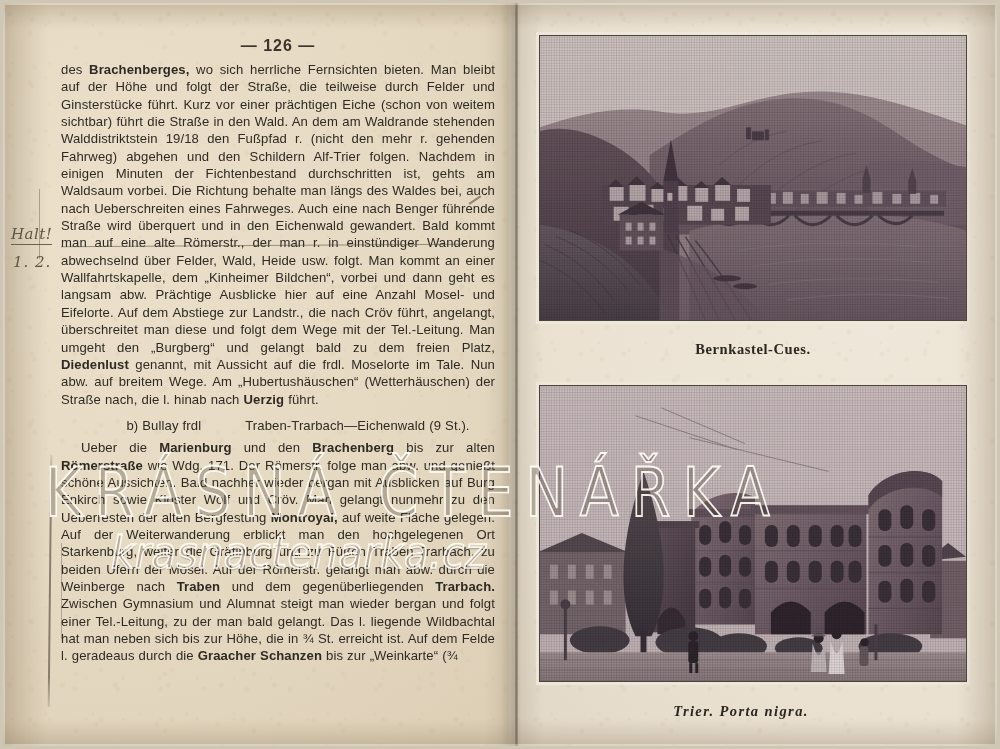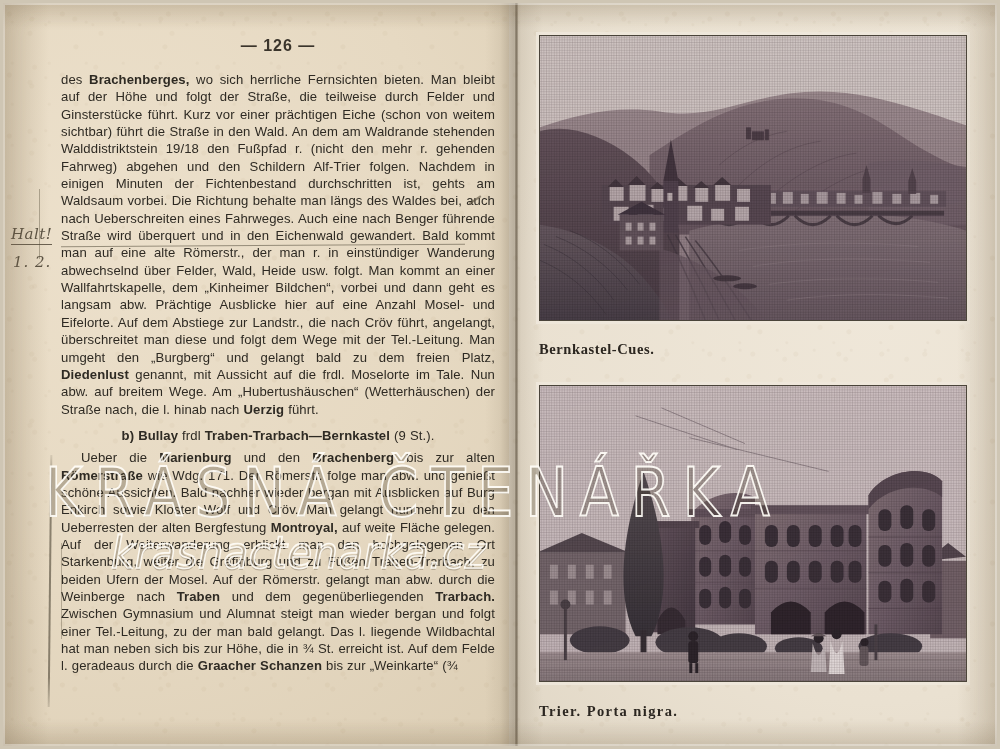--- a/index.html
+++ b/index.html
@@ -113,39 +113,39 @@
     left: 60px;
     width: 430px;
     text-align: center;
     font-size: 16px;
     font-weight: 700;
     letter-spacing: 1px;
     color: #3a342b;
   }
   .bodytext {
     position: absolute;
-    top: 68px;
+    top: 58px;
     left: 58px;
     width: 434px;
     font-size: 13.1px;
     line-height: 17.35px;
     color: #2e2a23;
     text-align: justify;
     text-justify: inter-word;
     letter-spacing: .1px;
     word-spacing: .3px;
   }
   .bodytext p { margin: 0; }
   .bodytext b { font-weight: 700; }
   .sect-head {
     text-align: center;
     font-weight: 400;
     margin: 9px 0 5px 0 !important;
   }
-  .sect-head b { font-weight: 700; }
+  .sect-head b { font-weight: 400; margin-left: 40px; }
   .indent { text-indent: 20px; }
 
   
   .hand {
     position: absolute;
     color: #5a5243;
     font-family: "DejaVu Serif", serif;
     font-style: italic;
     pointer-events: none;
   }
@@ -191,28 +191,29 @@
     border: 1.6px solid #4a443a;
     box-sizing: border-box;
     overflow: hidden;
     box-shadow: 0 0 0 3px rgba(238,232,220,.85);
   }
   #plate-bernkastel { left: 536px; top: 32px; width: 428px; height: 286px; }
   #plate-trier      { left: 536px; top: 382px; width: 428px; height: 297px; }
 
   .plate-caption {
     position: absolute;
+    text-align: center;
     font-family: "Liberation Serif", serif;
     font-weight: 700;
     color: #2b2620;
     font-size: 14.5px;
     letter-spacing: .6px;
   }
   #cap-bernkastel { left: 536px; top: 338px; width: 428px; }
-  #cap-trier      { left: 536px; top: 700px; width: 428px; letter-spacing: 1.4px; }
+  #cap-trier      { left: 524px; top: 700px; width: 428px; letter-spacing: 1.4px; font-style: italic; }
 
   
   .halftone {
     position: absolute;
     inset: 0;
     pointer-events: none;
     opacity: .42;
     background-image:
       radial-gradient(circle, rgba(60,45,50,.55) 0 .7px, transparent 1.1px);
     background-size: 2.6px 2.6px;
@@ -272,21 +273,21 @@
     <div class="grain"></div>
   </div>
 
   <div class="gutter"></div>
   <div class="gutter-line"></div>
 
   <div class="folio">— 126 —</div>
 
   <div class="bodytext" id="bodytext">
       <p><span>des </span><b>Brachenberges,</b><span> wo sich herrliche Fernsichten bieten. Man bleibt auf der Höhe und folgt der Straße, die teilweise durch Felder und Ginsterstücke führt. Kurz vor einer prächtigen Eiche (schon von weitem sichtbar) führt die Straße in den Wald. An dem am Waldrande stehenden Walddistriktstein 19/18 den Fußpfad r. (nicht den mehr r. gehenden Fahrweg) abgehen und den Schildern Alf-Trier folgen. Nachdem in einigen Minuten der Fichtenbestand durchschritten ist, gehts am Waldsaum vorbei. Die Richtung behalte man längs des Waldes bei, auch nach Ueberschreiten eines Fahrweges. Auch eine nach Benger führende Straße wird überquert und in den Eichenwald gewandert. Bald kommt man auf eine alte Römerstr., der man r. in einstündiger Wanderung abwechselnd über Felder, Wald, Heide usw. folgt. Man kommt an einer Wallfahrtskapelle, dem „Kinheimer Bildchen“, vorbei und dann geht es langsam abw. Prächtige Ausblicke hier auf eine Anzahl Mosel- und Eifelorte. Auf dem Abstiege zur Landstr., die nach Cröv führt, angelangt, überschreitet man diese und folgt dem Wege mit der Tel.-Leitung. Man umgeht den „Burgberg“ und gelangt bald zu dem freien Platz, </span><b>Diedenlust</b><span> genannt, mit Aussicht auf die frdl. Moselorte im Tale. Nun abw. auf breitem Wege. Am „Hubertushäuschen“ (Wetterhäuschen) der Straße nach, die l. hinab nach </span><b>Uerzig</b><span> führt.</span></p>
-      <p class="sect-head"><b>b) Bullay</b><span> frdl </span><b>Traben-Trarbach—Bernkastel</b><span> (9 St.).</span></p>
+      <p class="sect-head"><b>b) Bullay</b><span> frdl </span><b>Traben-Trarbach—Eichenwald</b><span> (9 St.).</span></p>
       <p class="indent"><span>Ueber die </span><b>Marienburg</b><span> und den </span><b>Brachenberg</b><span> bis zur alten </span><b>Römerstraße</b><span> wie Wdg. 171. Der Römerstr. folge man abw. und genießt schöne Aussichten. Bald nachher wieder bergan mit Ausblicken auf Burg Enkirch sowie Kloster Wolf und Cröv. Man gelangt nunmehr zu den Ueberresten der alten Bergfestung </span><b>Montroyal,</b><span> auf weite Fläche gelegen. Auf der Weiterwanderung erblickt man den hochgelegenen Ort Starkenburg, weiter die Gräfinburg und zu Füßen Traben-Trarbach, zu beiden Ufern der Mosel. Auf der Römerstr. gelangt man abw. durch die Weinberge nach </span><b>Traben</b><span> und dem gegenüberliegenden </span><b>Trarbach.</b><span> Zwischen Gymnasium und Alumnat steigt man wieder bergan und folgt einer Tel.-Leitung, zu der man bald gelangt. Das l. liegende Wildbachtal hat man neben sich bis zur Höhe, die in ¾ St. erreicht ist. Auf dem Felde l. geradeaus durch die </span><b>Graacher Schanzen</b><span> bis zur „Weinkarte“ (¾</span></p>
     </div>
 
   <div class="hand" id="hand-halt">Halt!</div>
   <div class="hand" id="hand-num">1. 2.</div>
 
   <div class="pencil" id="rule-roemer"></div>
   <div class="pencil" id="rule-margin-long"></div>
   <div class="pencil" id="rule-margin-short"></div>
   <div class="pencil" id="tick-1"></div>

